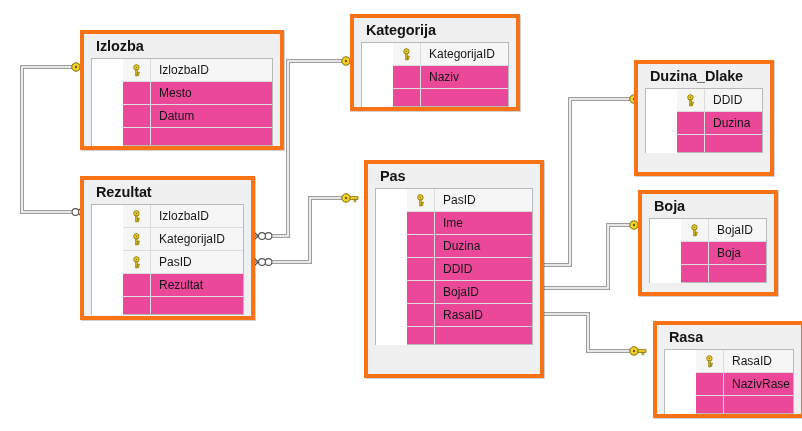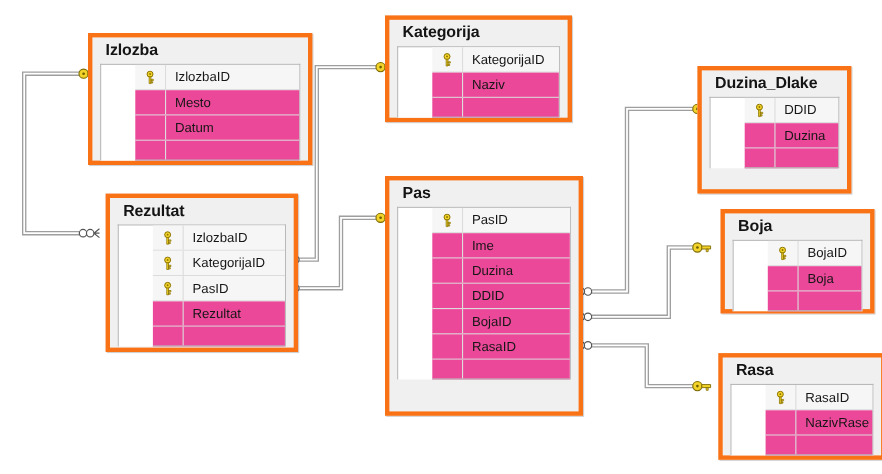--- a/index.html
+++ b/index.html
@@ -195,21 +195,21 @@
         <div class="field-row">
           <div class="field-gutter"></div>
           <div class="field-name">Datum</div>
         </div>
         <div class="field-row filler">
           <div class="field-gutter"></div>
           <div class="field-name"></div>
         </div>
       </div>
     </div>
-    <div class="entity" style="left: 80px; top: 176px; width: 175px; height: 144px; margin-left: 16px;">
+    <div class="entity" style="left: 80px; top: 176px; width: 175px; height: 144px;">
       <div class="entity-title">Rezultat</div>
       <div class="entity-grid">
         <div class="field-row pk">
           <div class="field-gutter">
             <svg viewBox="0 0 13 13" class="key-icon">
               <circle cx="6.4" cy="3.4" r="2.7" fill="#f2d32a" stroke="#8a7200" stroke-width="0.9"></circle>
               <circle cx="6.4" cy="3.3" r="0.85" fill="#8a7200"></circle>
               <path d="M5.6 5.9 h1.6 v6.1 h-1.6 z M7.2 8.1 h2.2 v1.2 h-2.2 z M7.2 10.3 h1.6 v1.2 h-1.6 z" fill="#f2d32a" stroke="#8a7200" stroke-width="0.7" stroke-linejoin="round"></path>
             </svg>
           </div>
@@ -261,21 +261,21 @@
         <div class="field-row">
           <div class="field-gutter"></div>
           <div class="field-name">Naziv</div>
         </div>
         <div class="field-row filler">
           <div class="field-gutter"></div>
           <div class="field-name"></div>
         </div>
       </div>
     </div>
-    <div class="entity" style="left: 350px; top: 160px; width: 180px; height: 218px;">
+    <div class="entity" style="left: 364px; top: 160px; width: 180px; height: 218px;">
       <div class="entity-title">Pas</div>
       <div class="entity-grid">
         <div class="field-row pk">
           <div class="field-gutter">
             <svg viewBox="0 0 13 13" class="key-icon">
               <circle cx="6.4" cy="3.4" r="2.7" fill="#f2d32a" stroke="#8a7200" stroke-width="0.9"></circle>
               <circle cx="6.4" cy="3.3" r="0.85" fill="#8a7200"></circle>
               <path d="M5.6 5.9 h1.6 v6.1 h-1.6 z M7.2 8.1 h2.2 v1.2 h-2.2 z M7.2 10.3 h1.6 v1.2 h-1.6 z" fill="#f2d32a" stroke="#8a7200" stroke-width="0.7" stroke-linejoin="round"></path>
             </svg>
           </div>
@@ -323,21 +323,21 @@
         <div class="field-row">
           <div class="field-gutter"></div>
           <div class="field-name">Duzina</div>
         </div>
         <div class="field-row filler">
           <div class="field-gutter"></div>
           <div class="field-name"></div>
         </div>
       </div>
     </div>
-    <div class="entity" style="left: 655px; top: 190px; width: 140px; height: 95px;">
+    <div class="entity" style="left: 638px; top: 190px; width: 140px; height: 106px;">
       <div class="entity-title">Boja</div>
       <div class="entity-grid">
         <div class="field-row pk">
           <div class="field-gutter">
             <svg viewBox="0 0 13 13" class="key-icon">
               <circle cx="6.4" cy="3.4" r="2.7" fill="#f2d32a" stroke="#8a7200" stroke-width="0.9"></circle>
               <circle cx="6.4" cy="3.3" r="0.85" fill="#8a7200"></circle>
               <path d="M5.6 5.9 h1.6 v6.1 h-1.6 z M7.2 8.1 h2.2 v1.2 h-2.2 z M7.2 10.3 h1.6 v1.2 h-1.6 z" fill="#f2d32a" stroke="#8a7200" stroke-width="0.7" stroke-linejoin="round"></path>
             </svg>
           </div>

